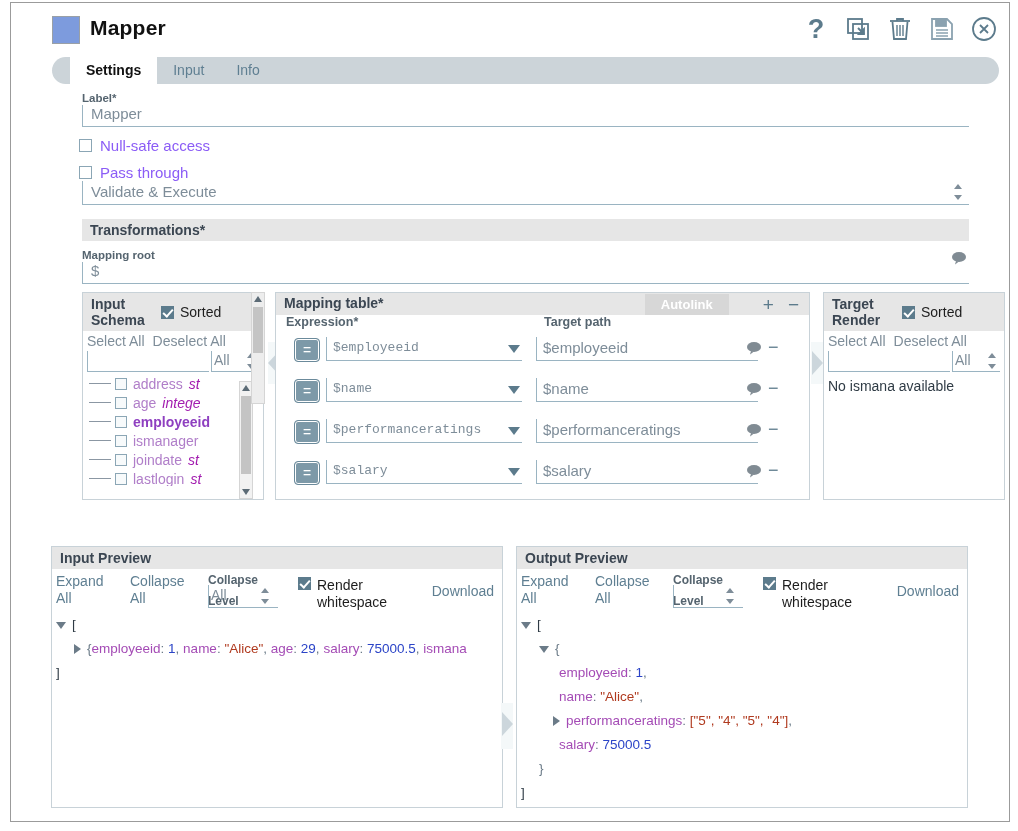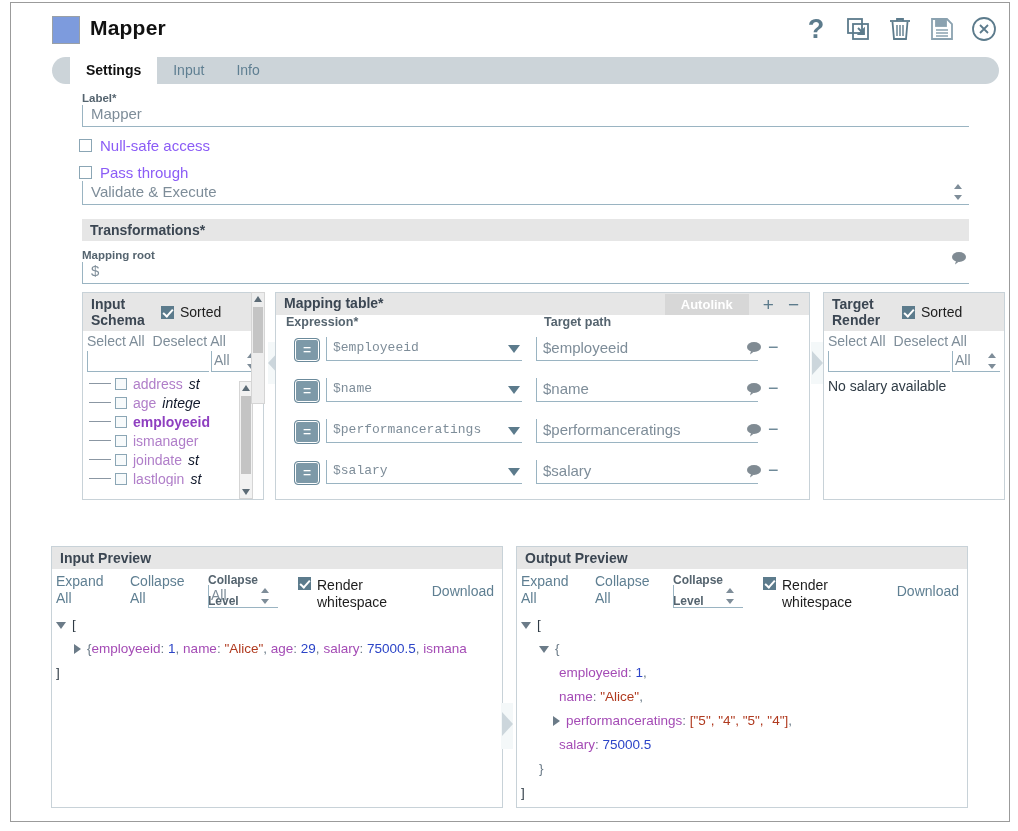--- a/index.html
+++ b/index.html
@@ -250,21 +250,21 @@
   .tree-cbox {
     width: 12px; height: 12px;
     border: 1px solid #8ba6b5;
     background: #f7fafb;
     box-sizing: border-box;
     margin-right: 6px;
     flex: none;
   }
   .tree-name { color: #b07ec9; white-space: nowrap; }
   .tree-name.bold { font-weight: bold; color: #8e3fc0; }
-  .tree-type { color: #0f172a; font-style: italic; margin-left: 6px; white-space: nowrap; }
+  .tree-type { color: #a21caf; font-style: italic; margin-left: 6px; white-space: nowrap; }
 
   .vscroll {
     position: absolute;
     width: 14px;
     background: #f2f2f2;
     border: 1px solid #d5d5d5;
     box-sizing: border-box;
   }
   .vscroll .thumb {
     position: absolute; left: 1px; right: 1px;
@@ -274,21 +274,21 @@
     position: absolute; left: 0; right: 0; height: 12px;
     display: flex; align-items: center; justify-content: center;
   }
   .arw i { width: 0; height: 0; border-left: 4px solid transparent; border-right: 4px solid transparent; }
   .arw.up i { border-bottom: 6px solid #5c6b76; }
   .arw.dn i { border-top: 6px solid #5c6b76; }
 
   
   .map-head-right {
     position: absolute; right: 0; top: 0;
-    display: flex; align-items: center; height: 22px;
+    display: flex; align-items: center; height: 22px; gap: 20px;
   }
   .autolink {
     background: #d7d7d7;
     color: #ffffff;
     font-weight: bold;
     font-size: 13px;
     padding: 3px 16px;
     cursor: default;
   }
   .plusminus {
@@ -729,21 +729,21 @@
       <div class="filter-row">
         <span class="filter-box"></span>
         <span class="all-box">
           <span>All</span>
           <span class="spinner" style="top:2px;right:3px;">
               <i class="up"></i>
               <i class="dn"></i>
             </span>
         </span>
       </div>
-      <div class="no-schema">No salary available</div>
+      <div class="no-schema">No ismana available</div>
     </div>
   </div>
 
   <div class="preview" style="left:40px; top:543px; width:452px; height:262px;">
     <div class="pv-head">Input Preview</div>
     <div class="pv-tools">
       <div class="tool t-expand">Expand All</div>
       <div class="tool t-collapse">Collapse All</div>
       <div class="lvl-wrap">
         <div class="lvl-label">Collapse Level</div>

